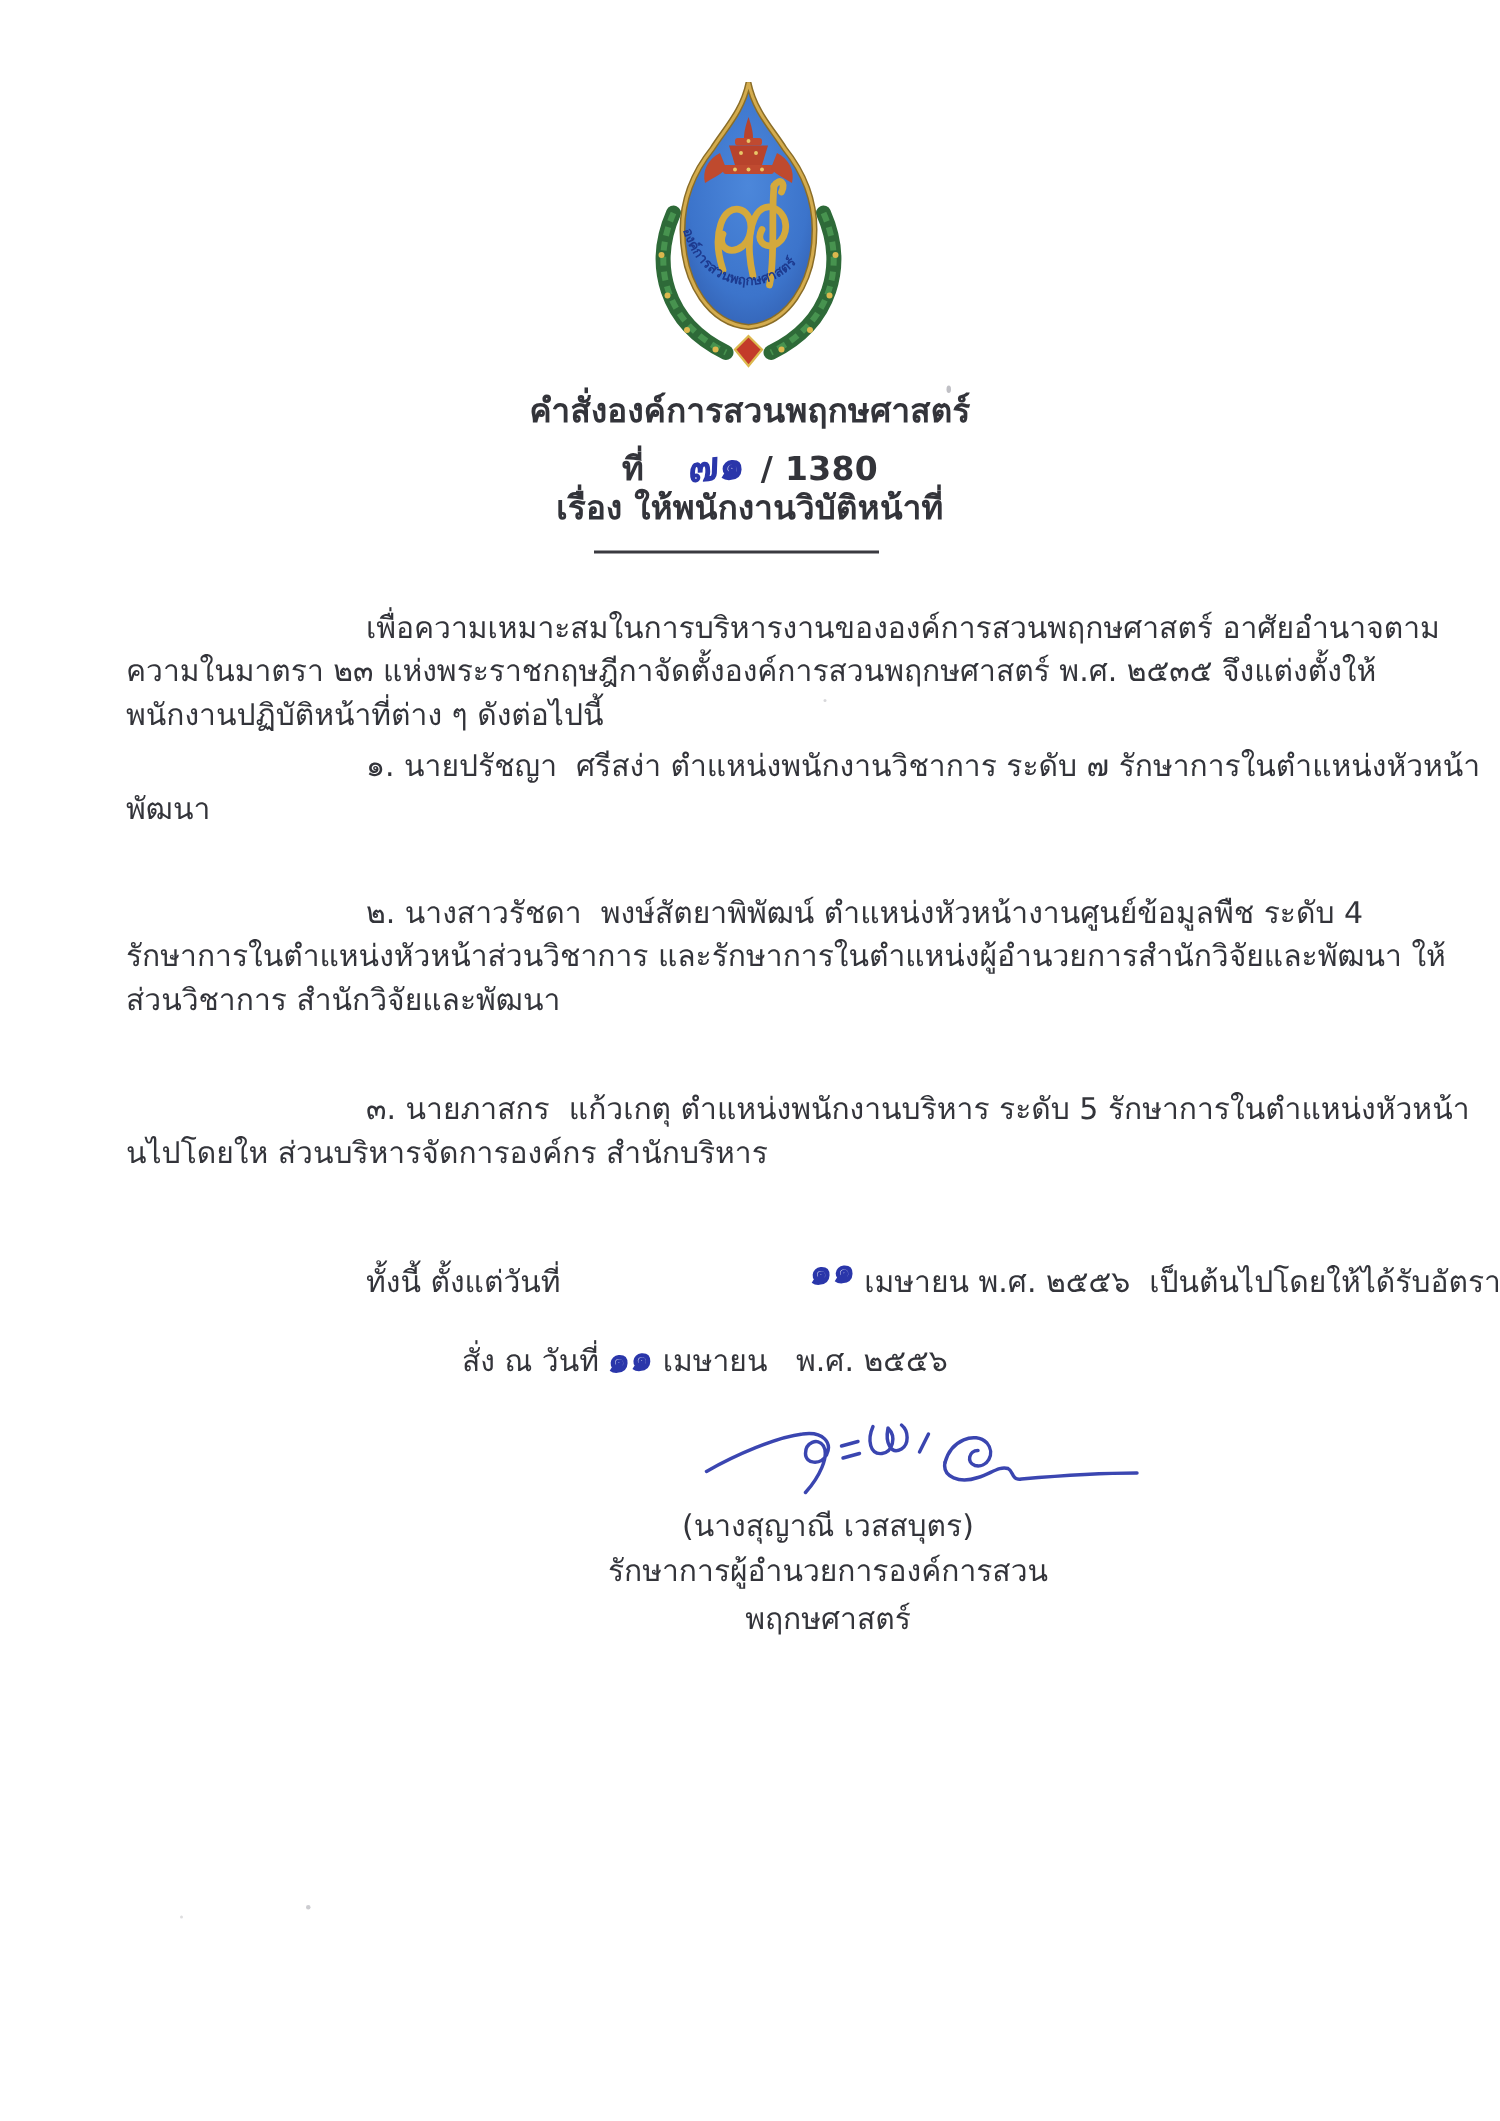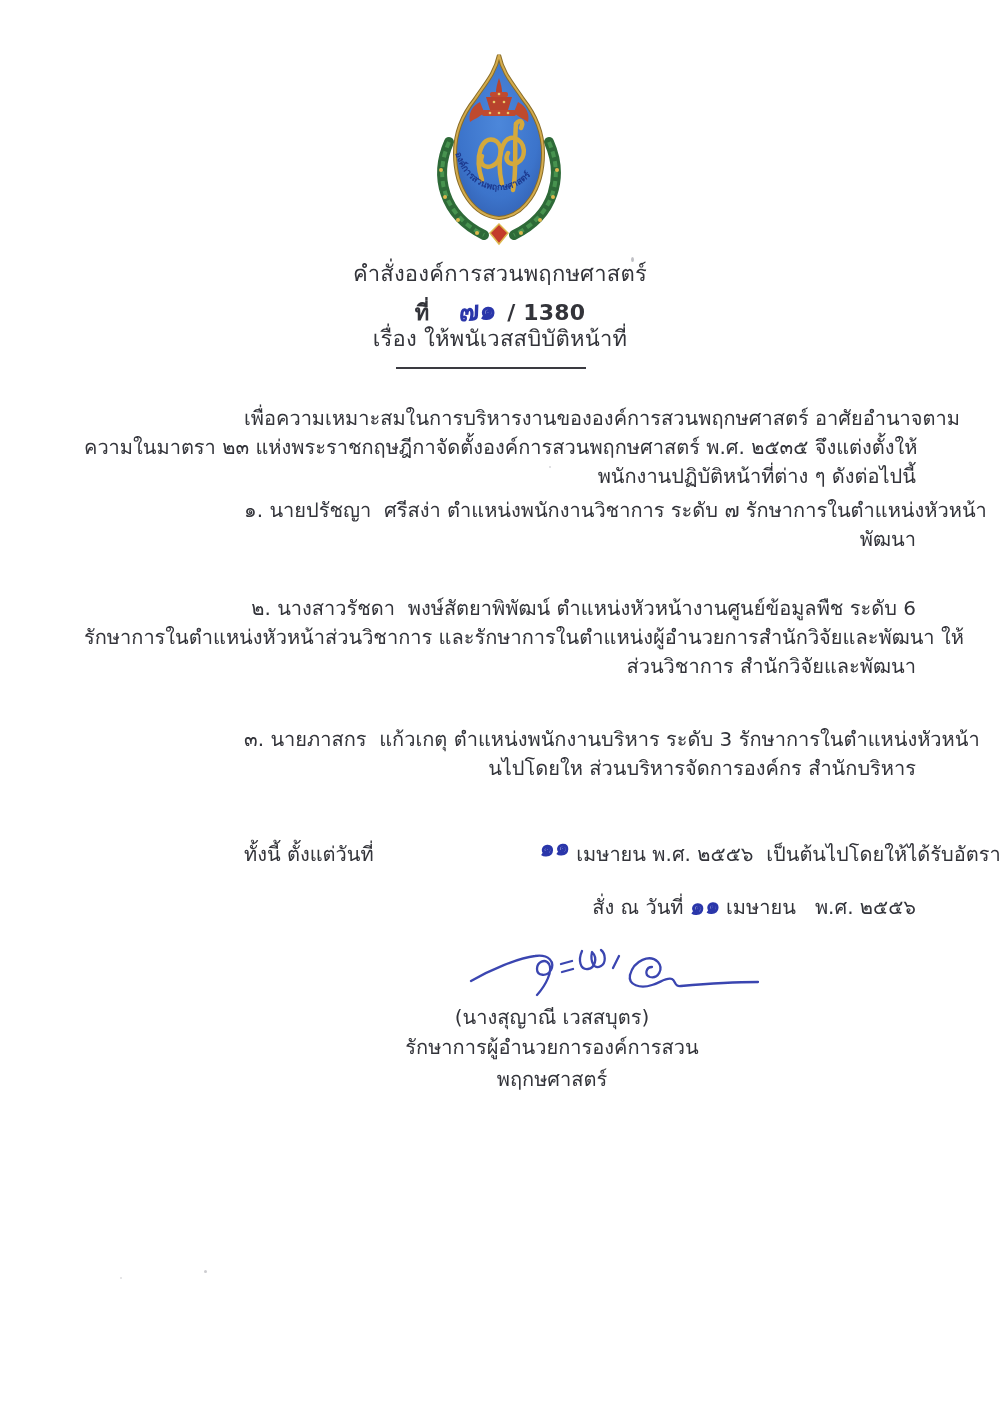--- a/index.html
+++ b/index.html
@@ -4,34 +4,34 @@
 <style>
   html,body{margin:0;padding:0;background:#ffffff;}
   .page{
     position:relative;width:1000px;height:1414px;margin:0 auto;background:#ffffff;
     font-family:"DejaVu Sans","Liberation Sans",sans-serif;
     color:#33343a;overflow:hidden;
   }
   
   .logo{position:absolute;left:424px;top:52px;width:150px;height:196px;}
   
-  .hdr{position:absolute;left:0;width:1000px;text-align:center;font-size:22px;font-weight:400;letter-spacing:.2px;}
+  .hdr{position:absolute;left:0;width:1000px;text-align:center;font-size:22px;font-weight:700;letter-spacing:.2px;}
   .hdr-1{top:256px;}
   .hdr-2{top:289px;font-weight:600;}
   .hdr-3{top:321px;}
   .hdr-2 .seg{display:inline-block;vertical-align:baseline;}
   .hand{
     color:#2a36aa;display:inline-block;font-weight:700;
     transform:rotate(-4deg) skewX(-6deg);
   }
   .hand-no{font-size:27px;margin:0 10px 0 30px;}
   .hand-day{font-size:24px;margin:0 6px;}
   .rule{position:absolute;left:396px;top:367px;width:190px;height:2px;background:#3a3a40;}
   
-  .para{position:absolute;left:84px;width:832px;font-size:20px;text-align:right;}
+  .para{position:absolute;left:84px;width:832px;font-size:20px;}
   .line{height:29px;line-height:29px;white-space:pre;overflow:visible;}
   .indent{text-indent:160px;}
   .p1{top:404px;} .p2{top:496px;} .p3{top:594px;} .p4{top:725px;}
   .eff{top:839px;} .ord{top:892px;}
   .ord .line{text-indent:0;margin-left:224px;}
   
   .sig-svg{position:absolute;left:468px;top:942px;width:295px;height:56px;}
   .sig-block{position:absolute;left:352px;width:400px;text-align:center;font-size:20px;}
   .sig-name{top:1001px;}
   .sig-title{top:1031px;}
@@ -104,42 +104,42 @@
       </g>
 
       <text font-size="9" fill="#1d3a8f" font-weight="bold">
         <textPath href="#ringTextPath" startOffset="4%">องค์การสวนพฤกษศาสตร์</textPath>
       </text>
     </svg>
   </div>
 
   <div class="hdr hdr-1">คำสั่งองค์การสวนพฤกษศาสตร์</div>
   <div class="hdr hdr-2"><span class="seg">ที่</span><span class="seg hand hand-no">๗๑</span><span class="seg">/ 1380</span></div>
-  <div class="hdr hdr-3">เรื่อง  ให้พนัเวสสบิบัติหน้าที่</div>
+  <div class="hdr hdr-3">เรื่อง  ให้พนักงานวิบัติหน้าที่</div>
   <div class="rule"></div>
 
   <div class="para p1">
     <div class="line indent">เพื่อความเหมาะสมในการบริหารงานขององค์การสวนพฤกษศาสตร์ อาศัยอำนาจตาม</div>
     <div class="line">ความในมาตรา ๒๓ แห่งพระราชกฤษฎีกาจัดตั้งองค์การสวนพฤกษศาสตร์ พ.ศ. ๒๕๓๕ จึงแต่งตั้งให้</div>
     <div class="line">พนักงานปฏิบัติหน้าที่ต่าง ๆ ดังต่อไปนี้</div>
   </div>
 
   <div class="para p2">
     <div class="line indent">๑. นายปรัชญา  ศรีสง่า ตำแหน่งพนักงานวิชาการ ระดับ ๗ รักษาการในตำแหน่งหัวหน้า</div>
     <div class="line">พัฒนา</div>
   </div>
 
   <div class="para p3">
-    <div class="line indent">๒. นางสาวรัชดา  พงษ์สัตยาพิพัฒน์ ตำแหน่งหัวหน้างานศูนย์ข้อมูลพืช ระดับ 6</div>
+    <div class="line indent">๒. นางสาวรัชดา  พงษ์สัตยาพิพัฒน์ ตำแหน่งหัวหน้างานศูนย์ข้อมูลพืช ระดับ 4</div>
     <div class="line">รักษาการในตำแหน่งหัวหน้าส่วนวิชาการ และรักษาการในตำแหน่งผู้อำนวยการสำนักวิจัยและพัฒนา ให้</div>
     <div class="line">ส่วนวิชาการ สำนักวิจัยและพัฒนา</div>
   </div>
 
   <div class="para p4">
-    <div class="line indent">๓. นายภาสกร  แก้วเกตุ ตำแหน่งพนักงานบริหาร ระดับ 3 รักษาการในตำแหน่งหัวหน้า</div>
+    <div class="line indent">๓. นายภาสกร  แก้วเกตุ ตำแหน่งพนักงานบริหาร ระดับ 5 รักษาการในตำแหน่งหัวหน้า</div>
     <div class="line">นไปโดยให ส่วนบริหารจัดการองค์กร สำนักบริหาร</div>
   </div>
 
   <div class="para eff">
     <div class="line indent"><span>ทั้งนี้ ตั้งแต่วันที่</span><span class="hand hand-day">๑๑</span><span>เมษายน พ.ศ. ๒๕๕๖  เป็นต้นไปโดยให้ได้รับอัตราเงินเดือนเดิม</span></div>
   </div>
 
   <div class="para ord">
     <div class="line"><span>สั่ง ณ วันที่</span><span class="hand hand-day">๑๑</span><span>เมษายน   พ.ศ. ๒๕๕๖</span></div>
   </div>

